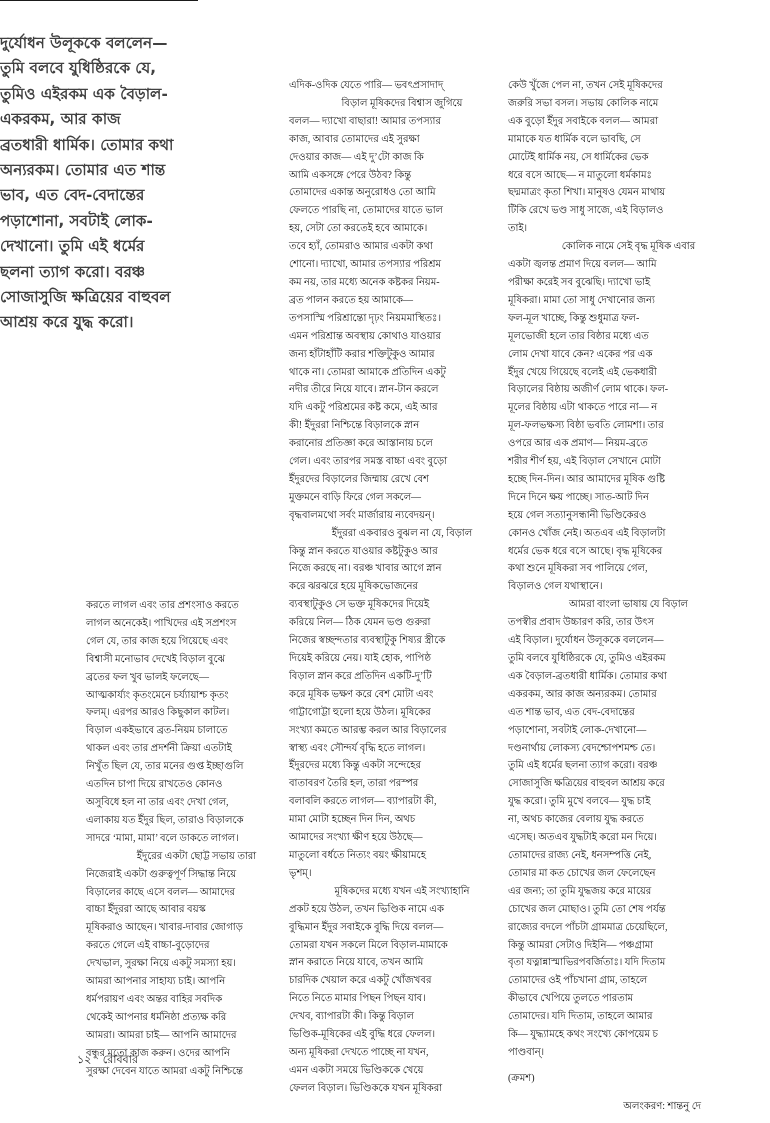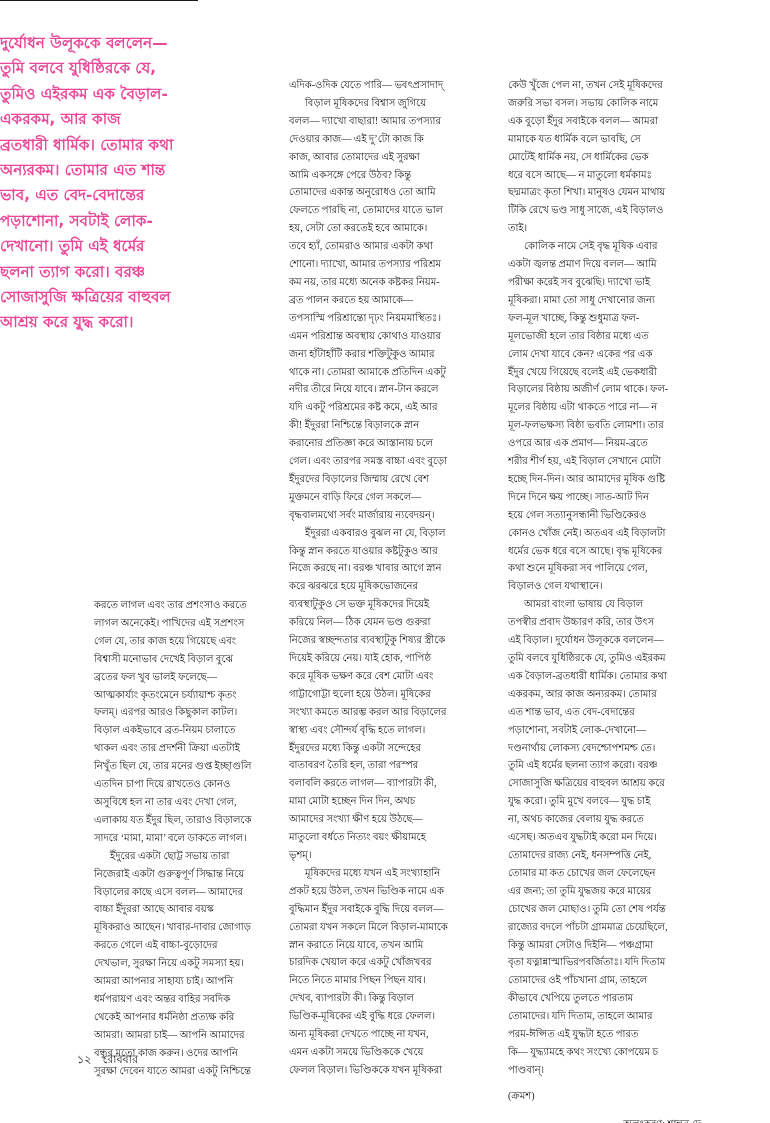--- a/index.html
+++ b/index.html
@@ -1,25 +1,25 @@
 <!DOCTYPE html>
 <html><head>
   <meta charset="utf-8">
   <style>
     html, body { margin: 0; padding: 0; background: #ffffff; }
     body { width: 770px; height: 1123px; position: relative; overflow: hidden;
       font-family: "DejaVu Sans", "Liberation Sans", sans-serif; color: #1a1a1a; }
     .col { position: absolute; font-size: 10px; line-height: 17.9px; font-family: Liberation Serif, serif; }
     .col p { margin: 0; text-align: left; white-space: nowrap; }
-    .col p.indent { padding-left: 16px; }
+    .col p.indent { padding-left: 16px; text-align: center; }
     #col1-top { left: 64px; top: 64px; width: 200px; }
     .rule { height: 1px; background: #1a1a1a; width: 198px; margin-bottom: 30px; }
-    .pull { font-size: 15.2px; line-height: 25.4px; font-weight: bold; color: #ec4899; }
+    .pull { font-size: 15.2px; line-height: 25.4px; font-weight: bold; color: #404040; }
     .pull p { margin: 0; white-space: nowrap; }
-    #col1-bottom { left: 94px; top: 596px; width: 205px; }
+    #col1-bottom { left: 86px; top: 596px; width: 205px; }
     #col2 { left: 289px; top: 76px; width: 210px; }
     #col3 { left: 508px; top: 76px; width: 225px; }
     .cont { text-align: left; padding-right: 34px; margin-top: 8px !important; }
     .credit { text-align: right !important; padding-right: 32px; margin-top: 10px !important; }
     #folio { position: absolute; left: 77px; top: 1051px; font-size: 11px; }
     #folio span { margin-right: 8px; }
   </style>
 </head>
 <body>
 
@@ -67,22 +67,22 @@
     <p>ধর্মপরায়ণ এবং অন্তর বাহির সবদিক</p>
     <p>থেকেই আপনার ধর্মনিষ্ঠা প্রত্যক্ষ করি</p>
     <p>আমরা। আমরা চাই— আপনি আমাদের</p>
     <p>বন্ধুর মতো কাজ করুন। ওদের আপনি</p>
     <p>সুরক্ষা দেবেন যাতে আমরা একটু নিশ্চিন্তে</p>
   </div>
 <div class="col" id="col2">
     <p>এদিক-ওদিক যেতে পারি— ভবৎপ্রসাদাদ্</p>
     <p class="indent">বিড়াল মূষিকদের বিশ্বাস জুগিয়ে</p>
     <p>বলল— দ্যাখো বাছারা! আমার তপস্যার</p>
+    <p>কাজ, আবার তোমাদের এই সুরক্ষা</p>
     <p>দেওয়ার কাজ— এই দু’টো কাজ কি</p>
-    <p>কাজ, আবার তোমাদের এই সুরক্ষা</p>
     <p>আমি একসঙ্গে পেরে উঠব? কিন্তু</p>
     <p>তোমাদের একান্ত অনুরোধও তো আমি</p>
     <p>ফেলতে পারছি না, তোমাদের যাতে ভাল</p>
     <p>হয়, সেটা তো করতেই হবে আমাকে।</p>
     <p>তবে হ্যাঁ, তোমরাও আমার একটা কথা</p>
     <p>শোনো। দ্যাখো, আমার তপস্যার পরিশ্রম</p>
     <p>কম নয়, তার মধ্যে অনেক কষ্টকর নিয়ম-</p>
     <p>ব্রত পালন করতে হয় আমাকে—</p>
     <p>তপসাস্মি পরিশ্রান্তো দৃঢ়ং নিয়মমাস্থিতঃ।</p>
     <p>এমন পরিশ্রান্ত অবস্থায় কোথাও যাওয়ার</p>
@@ -97,20 +97,21 @@
     <p>মুক্তমনে বাড়ি ফিরে গেল সকলে—</p>
     <p>বৃদ্ধবালমথো সর্বং মার্জারায় ন্যবেদয়ন্।</p>
     <p class="indent">ইঁদুররা একবারও বুঝল না যে, বিড়াল</p>
     <p>কিন্তু স্নান করতে যাওয়ার কষ্টটুকুও আর</p>
     <p>নিজে করছে না। বরঞ্চ খাবার আগে স্নান</p>
     <p>করে ঝরঝরে হয়ে মূষিকভোজনের</p>
     <p>ব্যবস্থাটুকুও সে ভক্ত মূষিকদের দিয়েই</p>
     <p>করিয়ে নিল— ঠিক যেমন ভণ্ড গুরুরা</p>
     <p>নিজের স্বচ্ছন্দতার ব্যবস্থাটুকু শিষ্যর স্ত্রীকে</p>
     <p>দিয়েই করিয়ে নেয়। যাই হোক, পাপিষ্ঠ</p>
+    <p>বিড়াল স্নান করে প্রতিদিন একটি-দু’টি</p>
     <p>করে মূষিক ভক্ষণ করে বেশ মোটা এবং</p>
     <p>গাট্টাগোট্টা হুলো হয়ে উঠল। মূষিকের</p>
     <p>সংখ্যা কমতে আরম্ভ করল আর বিড়ালের</p>
     <p>স্বাস্থ্য এবং সৌন্দর্য বৃদ্ধি হতে লাগল।</p>
     <p>ইঁদুরদের মধ্যে কিন্তু একটা সন্দেহের</p>
     <p>বাতাবরণ তৈরি হল, তারা পরস্পর</p>
     <p>বলাবলি করতে লাগল— ব্যাপারটা কী,</p>
     <p>মামা মোটা হচ্ছেন দিন দিন, অথচ</p>
     <p>আমাদের সংখ্যা ক্ষীণ হয়ে উঠছে—</p>
     <p>মাতুলো বর্ধতে নিত্যং বয়ং ক্ষীয়ামহে</p>
@@ -176,21 +177,20 @@
       <p>তোমাদের রাজ্য নেই, ধনসম্পত্তি নেই,</p>
       <p>তোমার মা কত চোখের জল ফেলেছেন</p>
       <p>এর জন্য; তা তুমি যুদ্ধজয় করে মায়ের</p>
       <p>চোখের জল মোছাও। তুমি তো শেষ পর্যন্ত</p>
       <p>রাজ্যের বদলে পাঁচটা গ্রামমাত্র চেয়েছিলে,</p>
       <p>কিন্তু আমরা সেটাও দিইনি— পঞ্চগ্রামা</p>
       <p>বৃতা যত্নান্নাস্মাভিরপবর্জিতাঃ। যদি দিতাম</p>
       <p>তোমাদের ওই পাঁচখানা গ্রাম, তাহলে</p>
       <p>কীভাবে খেপিয়ে তুলতে পারতাম</p>
       <p>তোমাদের। যদি দিতাম, তাহলে আমার</p>
-      <p>পরম-ঈপ্সিত এই যুদ্ধটা হতে পারত</p>
       <p>কি— যুদ্ধ্যামহে কথং সংখ্যে কোপয়েম চ</p>
       <p>পাণ্ডবান্।</p>
     </div>
   <p class="cont">(ক্রমশ)</p>
   <p class="credit">অলংকরণ: শান্তনু দে</p>
 </div>
 
 <div id="folio">
   <span>১২</span>
   <span>রোববার</span>

